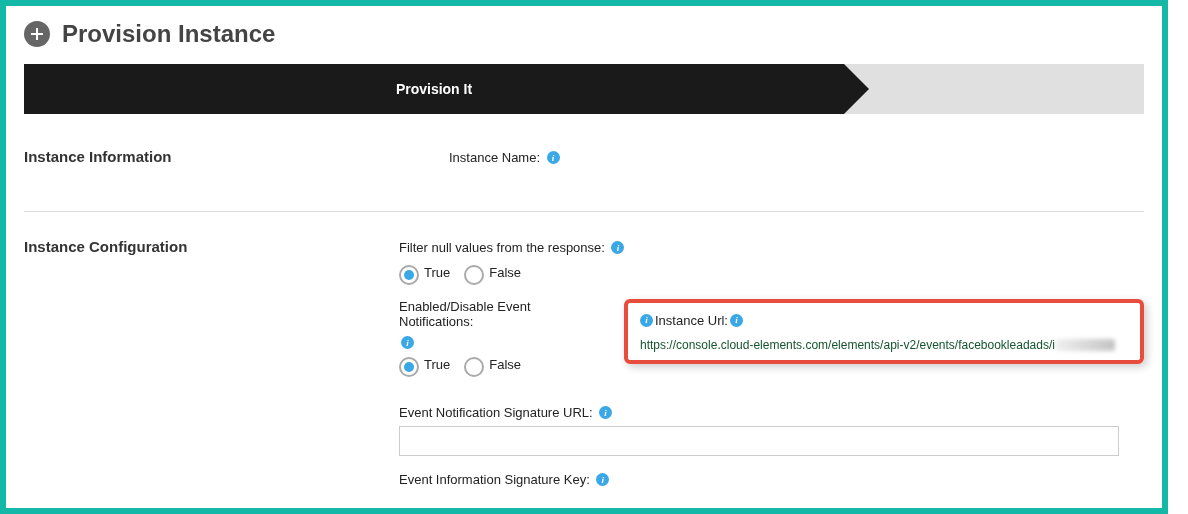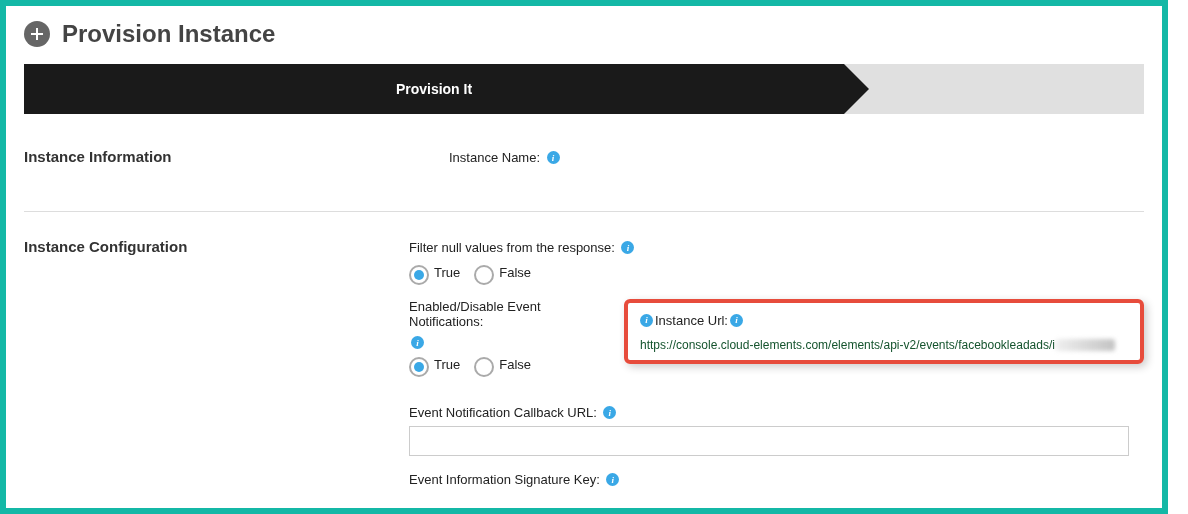--- a/index.html
+++ b/index.html
@@ -20,21 +20,21 @@
     .fields { flex: 1; }
     .field-label { font-size: 13px; color: #222; margin-bottom: 4px; display: inline-block; }
     .info-icon { display: inline-flex; width: 13px; height: 13px; border-radius: 50%; background: #3aa8e6; color: #fff; font-size: 9px; font-weight: bold; align-items: center; justify-content: center; margin-left: 2px; vertical-align: middle; font-style: italic; font-family: Georgia, serif; }
     .text-input { width: 720px; height: 30px; border: 1px solid #ccc; padding: 4px 8px; font-size: 13px; color: #888; }
     .text-input-full { width: 720px; height: 30px; border: 1px solid #ccc; padding: 4px 8px; font-size: 13px; margin-top: 2px; }
     .radio-row { display: flex; align-items: center; gap: 14px; margin-top: 6px; margin-bottom: 14px; }
     .radio-item { display: flex; align-items: flex-start; gap: 5px; }
     .radio-circle { width: 20px; height: 20px; border-radius: 50%; border: 2px solid #aaa; display: flex; align-items: center; justify-content: center; cursor: pointer; }
     .radio-circle.selected .radio-dot { width: 10px; height: 10px; border-radius: 50%; background: #3aa8e6; }
     .radio-label { font-size: 13px; color: #222; }
-    .config-top { display: flex; gap: 10px; align-items: flex-start; }
+    .config-top { display: flex; gap: 20px; align-items: flex-start; }
     .left-col { width: 205px; }
     .highlight-box { border: 4px solid #e74c3c; border-radius: 6px; padding: 6px 12px 8px; width: 520px; box-shadow: 3px 3px 8px rgba(0,0,0,0.2); }
     .webhook-label { font-size: 13px; color: #222; margin-bottom: 4px; display: inline-flex; align-items: center; }
     .webhook-url { font-size: 12px; color: #14532d; margin-top: 6px; word-break: break-all; position: relative; }
     .blur-end { display: inline-block; width: 60px; height: 12px; background: linear-gradient(90deg, rgba(180,180,180,0.2), rgba(180,180,180,0.8)); filter: blur(2px); vertical-align: middle; border-radius: 3px; }
     .field-block { margin-bottom: 14px; }
   </style>
 </head>
 <body>
 
@@ -115,21 +115,21 @@
               <span>Instance Url:</span>
               <span class="info-icon">i</span>
             </div>
             <div class="webhook-url">
               <span>https://console.cloud-elements.com/elements/api-v2/events/facebookleadads/i</span><span class="blur-end"></span>
             </div>
           </div>
         </div>
 
         <div class="field-block" style="margin-top:12px;">
-          <span class="field-label">Event Notification Callback URL:</span>
+          <span class="field-label">Event Notification Signature URL:</span>
           <span class="info-icon">i</span><br>
           <input class="text-input-full" type="text" value="" style="">
         </div>
 
         <div class="field-block">
           <span class="field-label">Event Information Signature Key:</span>
           <span class="info-icon">i</span><br>
           
         </div>
 

